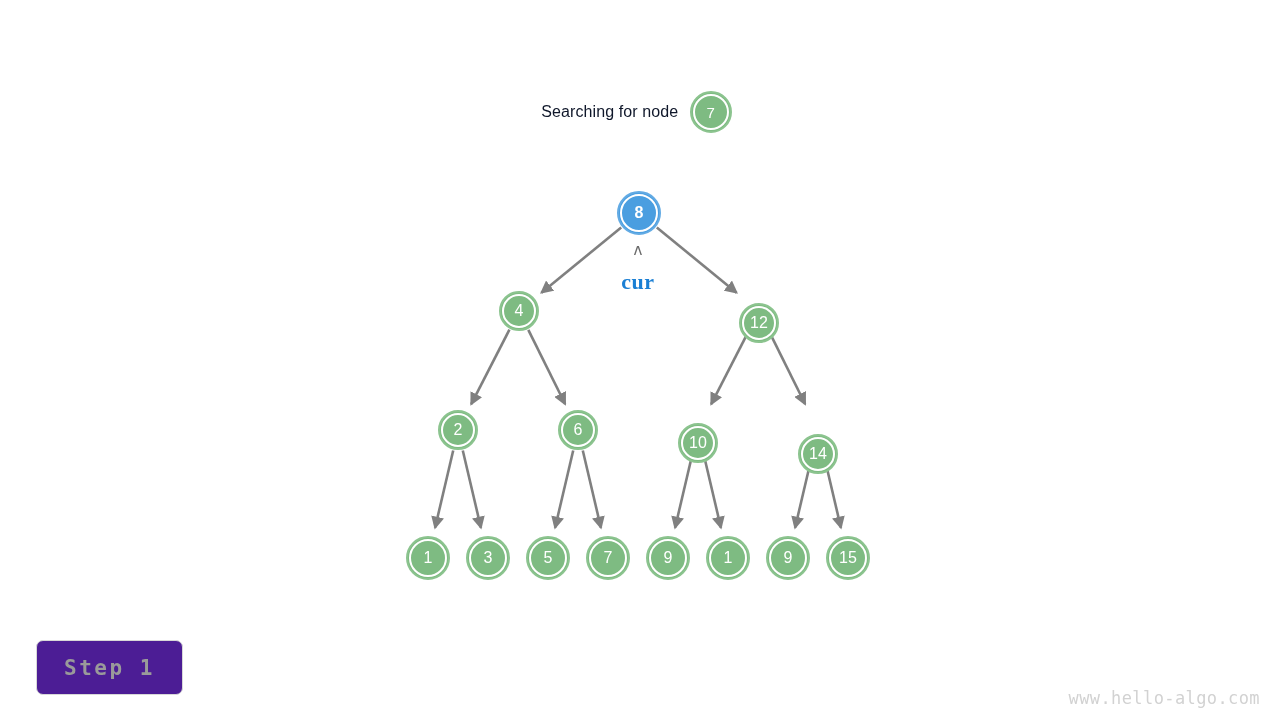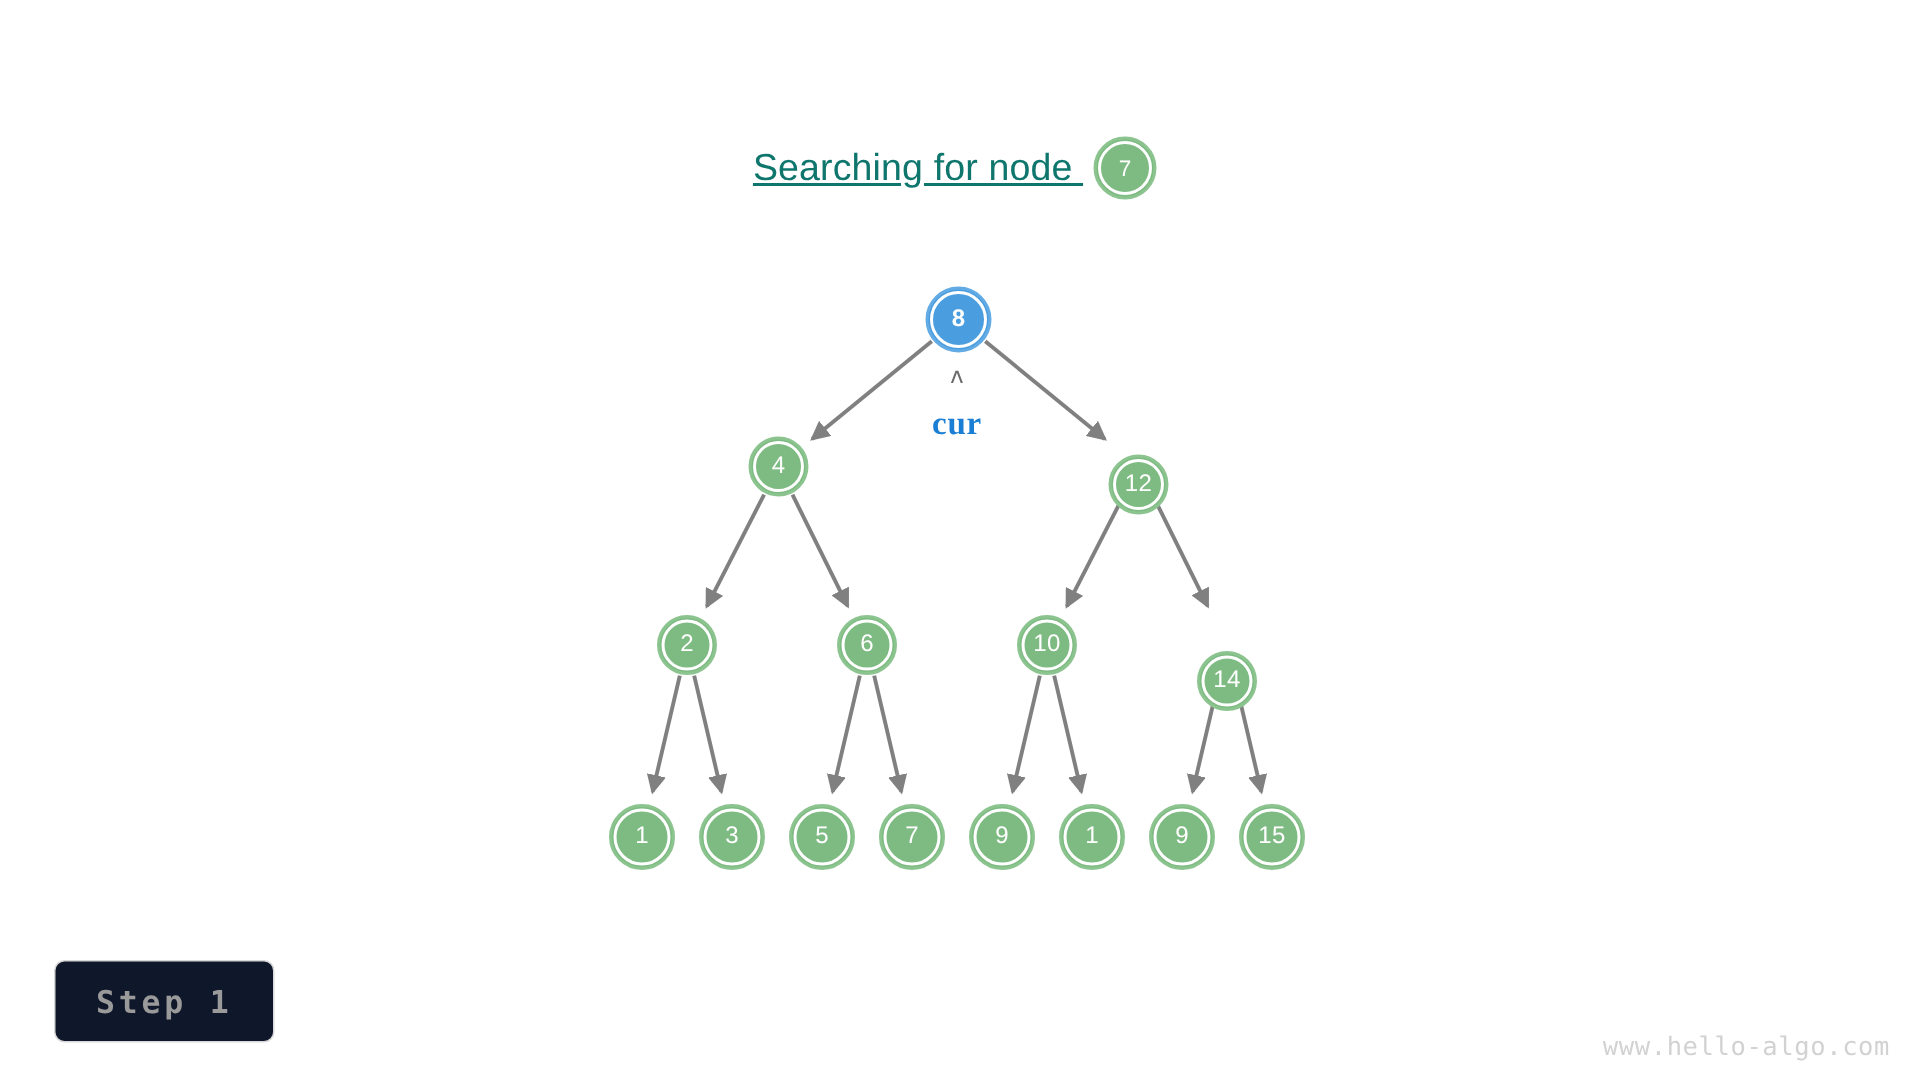--- a/index.html
+++ b/index.html
@@ -21,26 +21,25 @@
     left: 0;
     top: 90px;
     width: 1280px;
     height: 44px;
     display: flex;
     align-items: center;
     justify-content: center;
     gap: 0px;
   }
   .title-text {
-    font-size: 25px;
-    color: #0f766e;
+    font-size: 16px;
+    color: #0f172a;
     font-family: "Liberation Sans", sans-serif;
     white-space: pre;
     letter-spacing: 0.1px;
-    text-decoration: underline;
   }
   .inline-node {
     width: 42px;
     height: 42px;
     margin: 0 7px;
     flex: 0 0 auto;
   }
 
   
   .node {
@@ -134,21 +133,21 @@
 
   
   #step-badge {
     position: absolute;
     left: 36px;
     top: 640px;
     width: 145px;
     height: 53px;
     border: 1px solid #d8d8d8;
     border-radius: 7px;
-    background: #0f172a;
+    background: #4c1d95;
     display: flex;
     align-items: center;
     justify-content: center;
   }
   #step-label {
     font-family: "DejaVu Sans Mono", monospace;
     font-size: 21px;
     font-weight: bold;
     color: #9a9a9a;
     letter-spacing: 2.5px;
@@ -220,21 +219,21 @@
       <div class="node green" style="left: 438px; top: 410px; width: 40px; height: 40px;">
         <span class="ring-outer"></span>
         <span class="ring-inner"></span>
         <span class="node-label">2</span>
       </div>
       <div class="node green" style="left: 558px; top: 410px; width: 40px; height: 40px;">
         <span class="ring-outer"></span>
         <span class="ring-inner"></span>
         <span class="node-label">6</span>
       </div>
-      <div class="node green" style="left: 678px; top: 410px; width: 40px; height: 40px; justify-content: center;">
+      <div class="node green" style="left: 678px; top: 423px; width: 40px; height: 40px; justify-content: center;">
         <span class="ring-outer"></span>
         <span class="ring-inner"></span>
         <span class="node-label">10</span>
       </div>
       <div class="node green" style="left: 798px; top: 434px; width: 40px; height: 40px;">
         <span class="ring-outer"></span>
         <span class="ring-inner"></span>
         <span class="node-label">14</span>
       </div>
       <div class="node green" style="left: 406px; top: 536px; width: 44px; height: 44px;">

